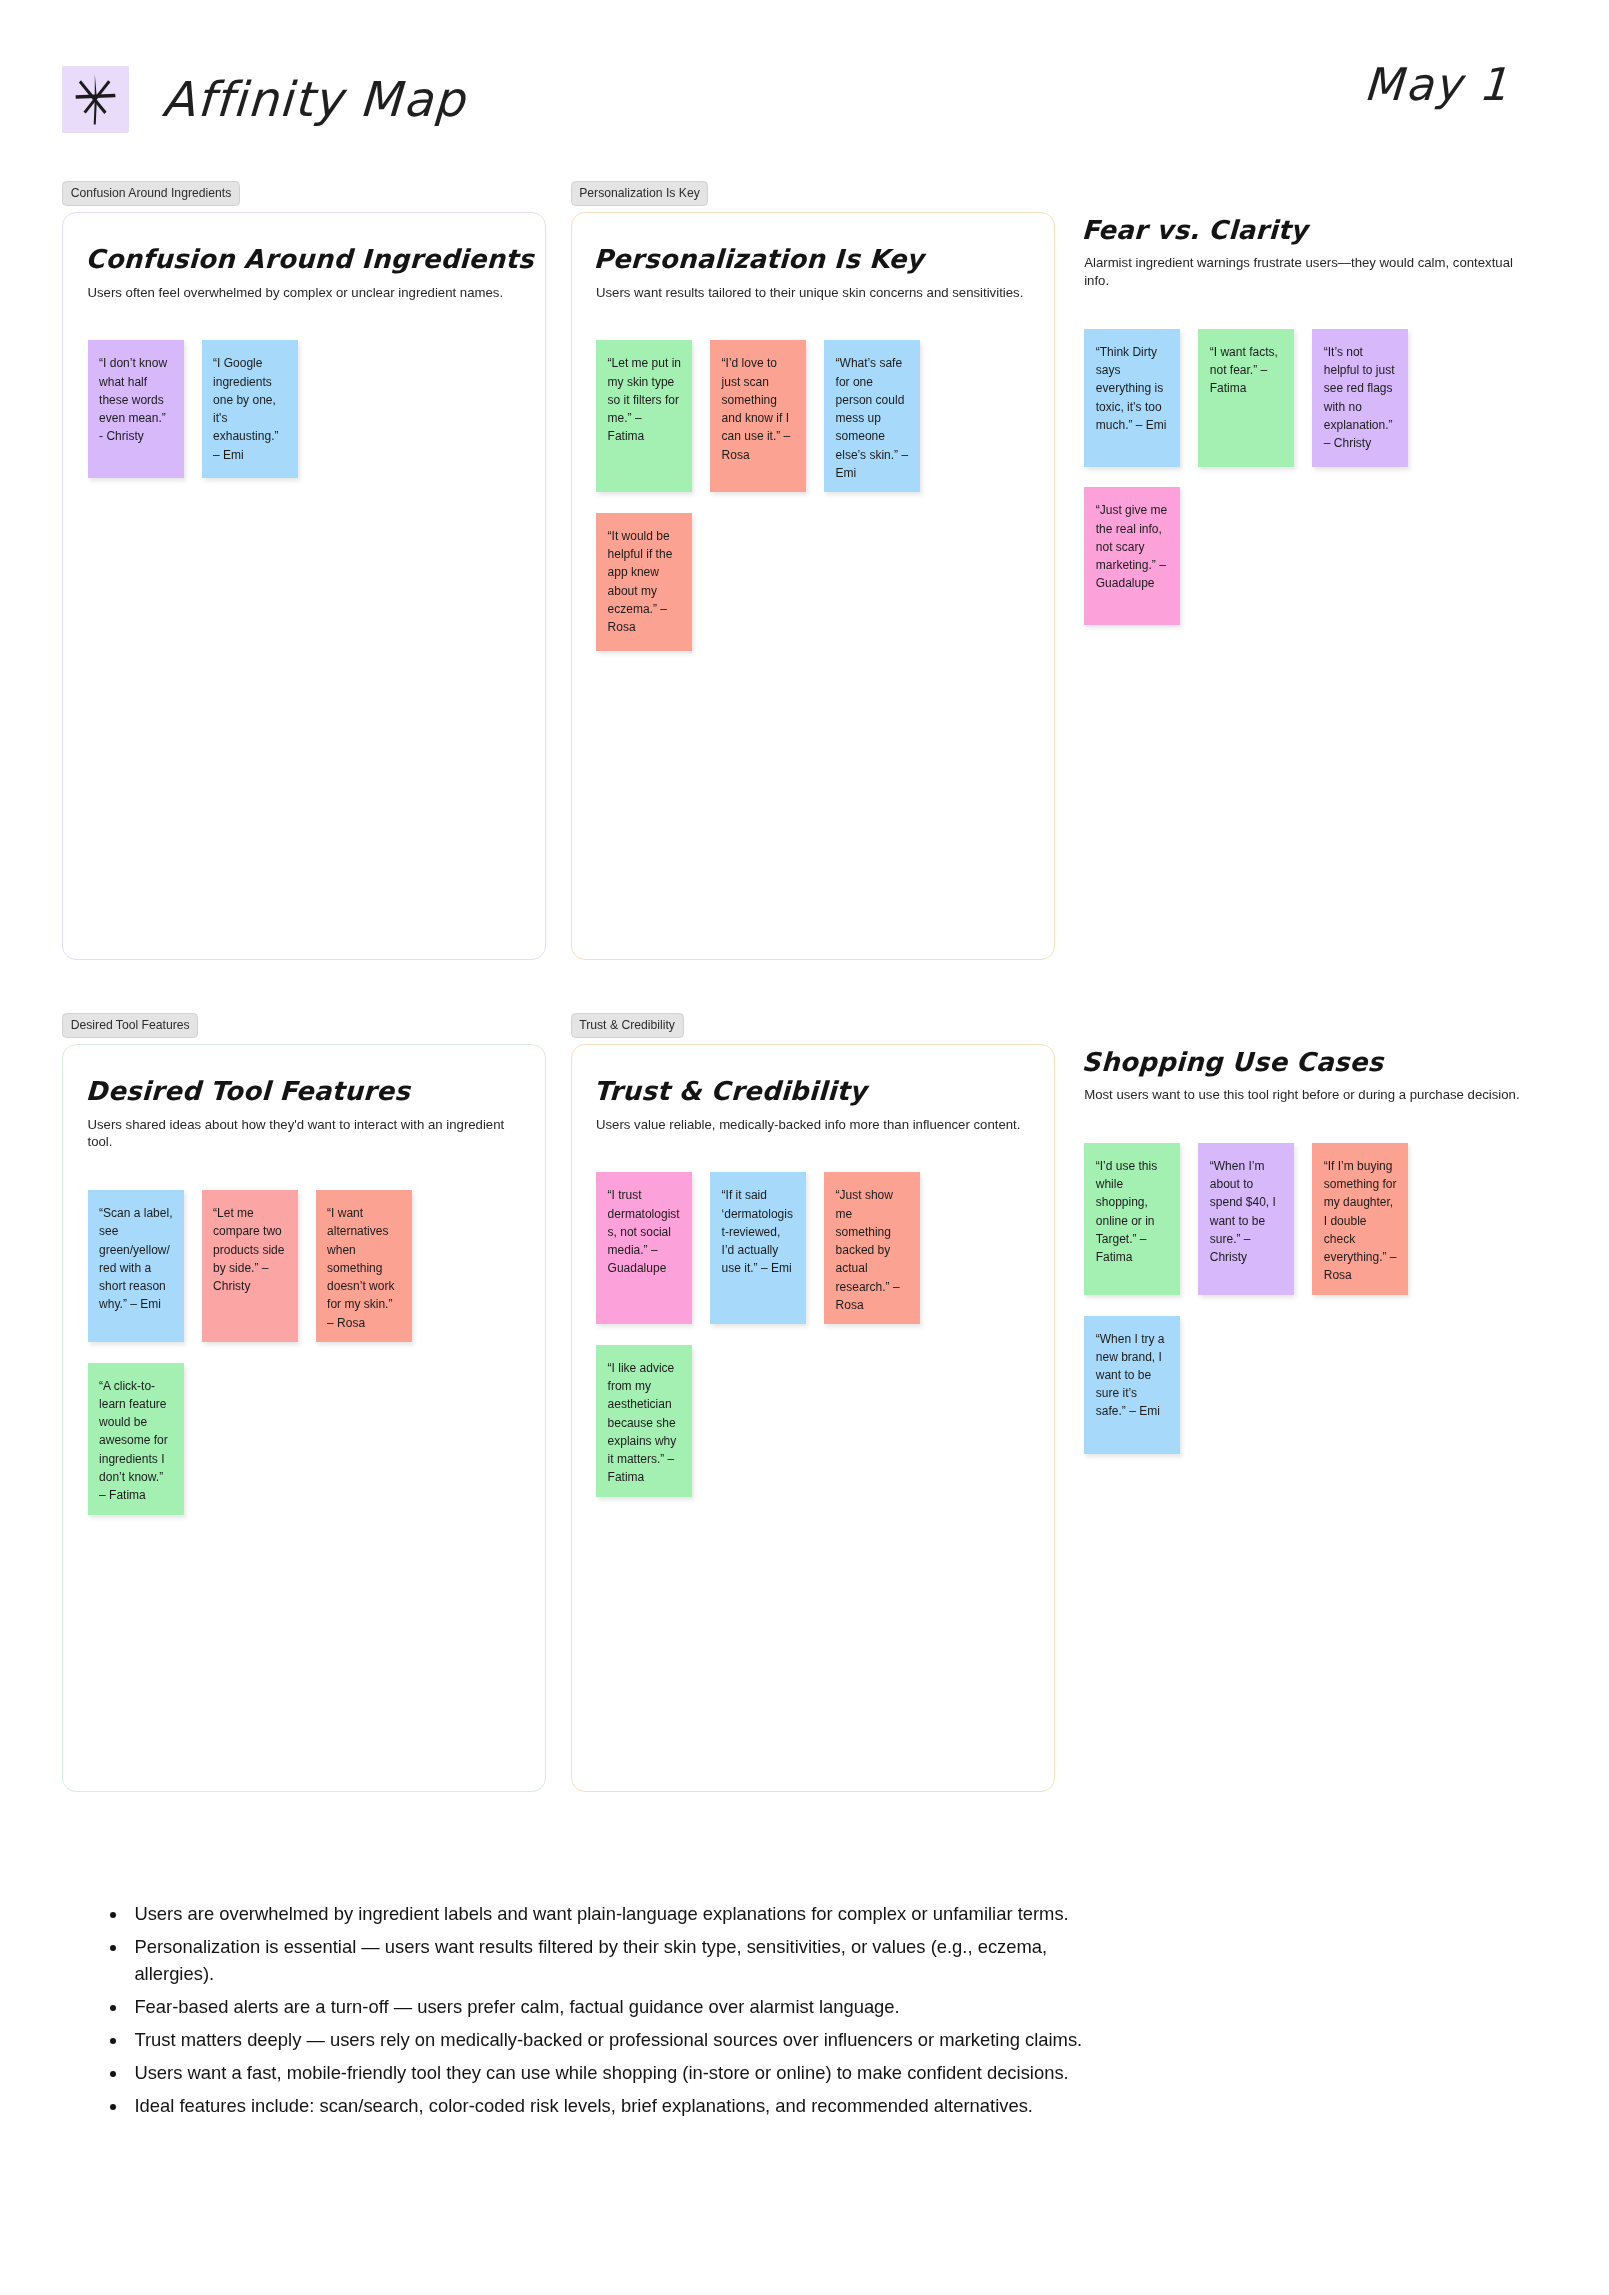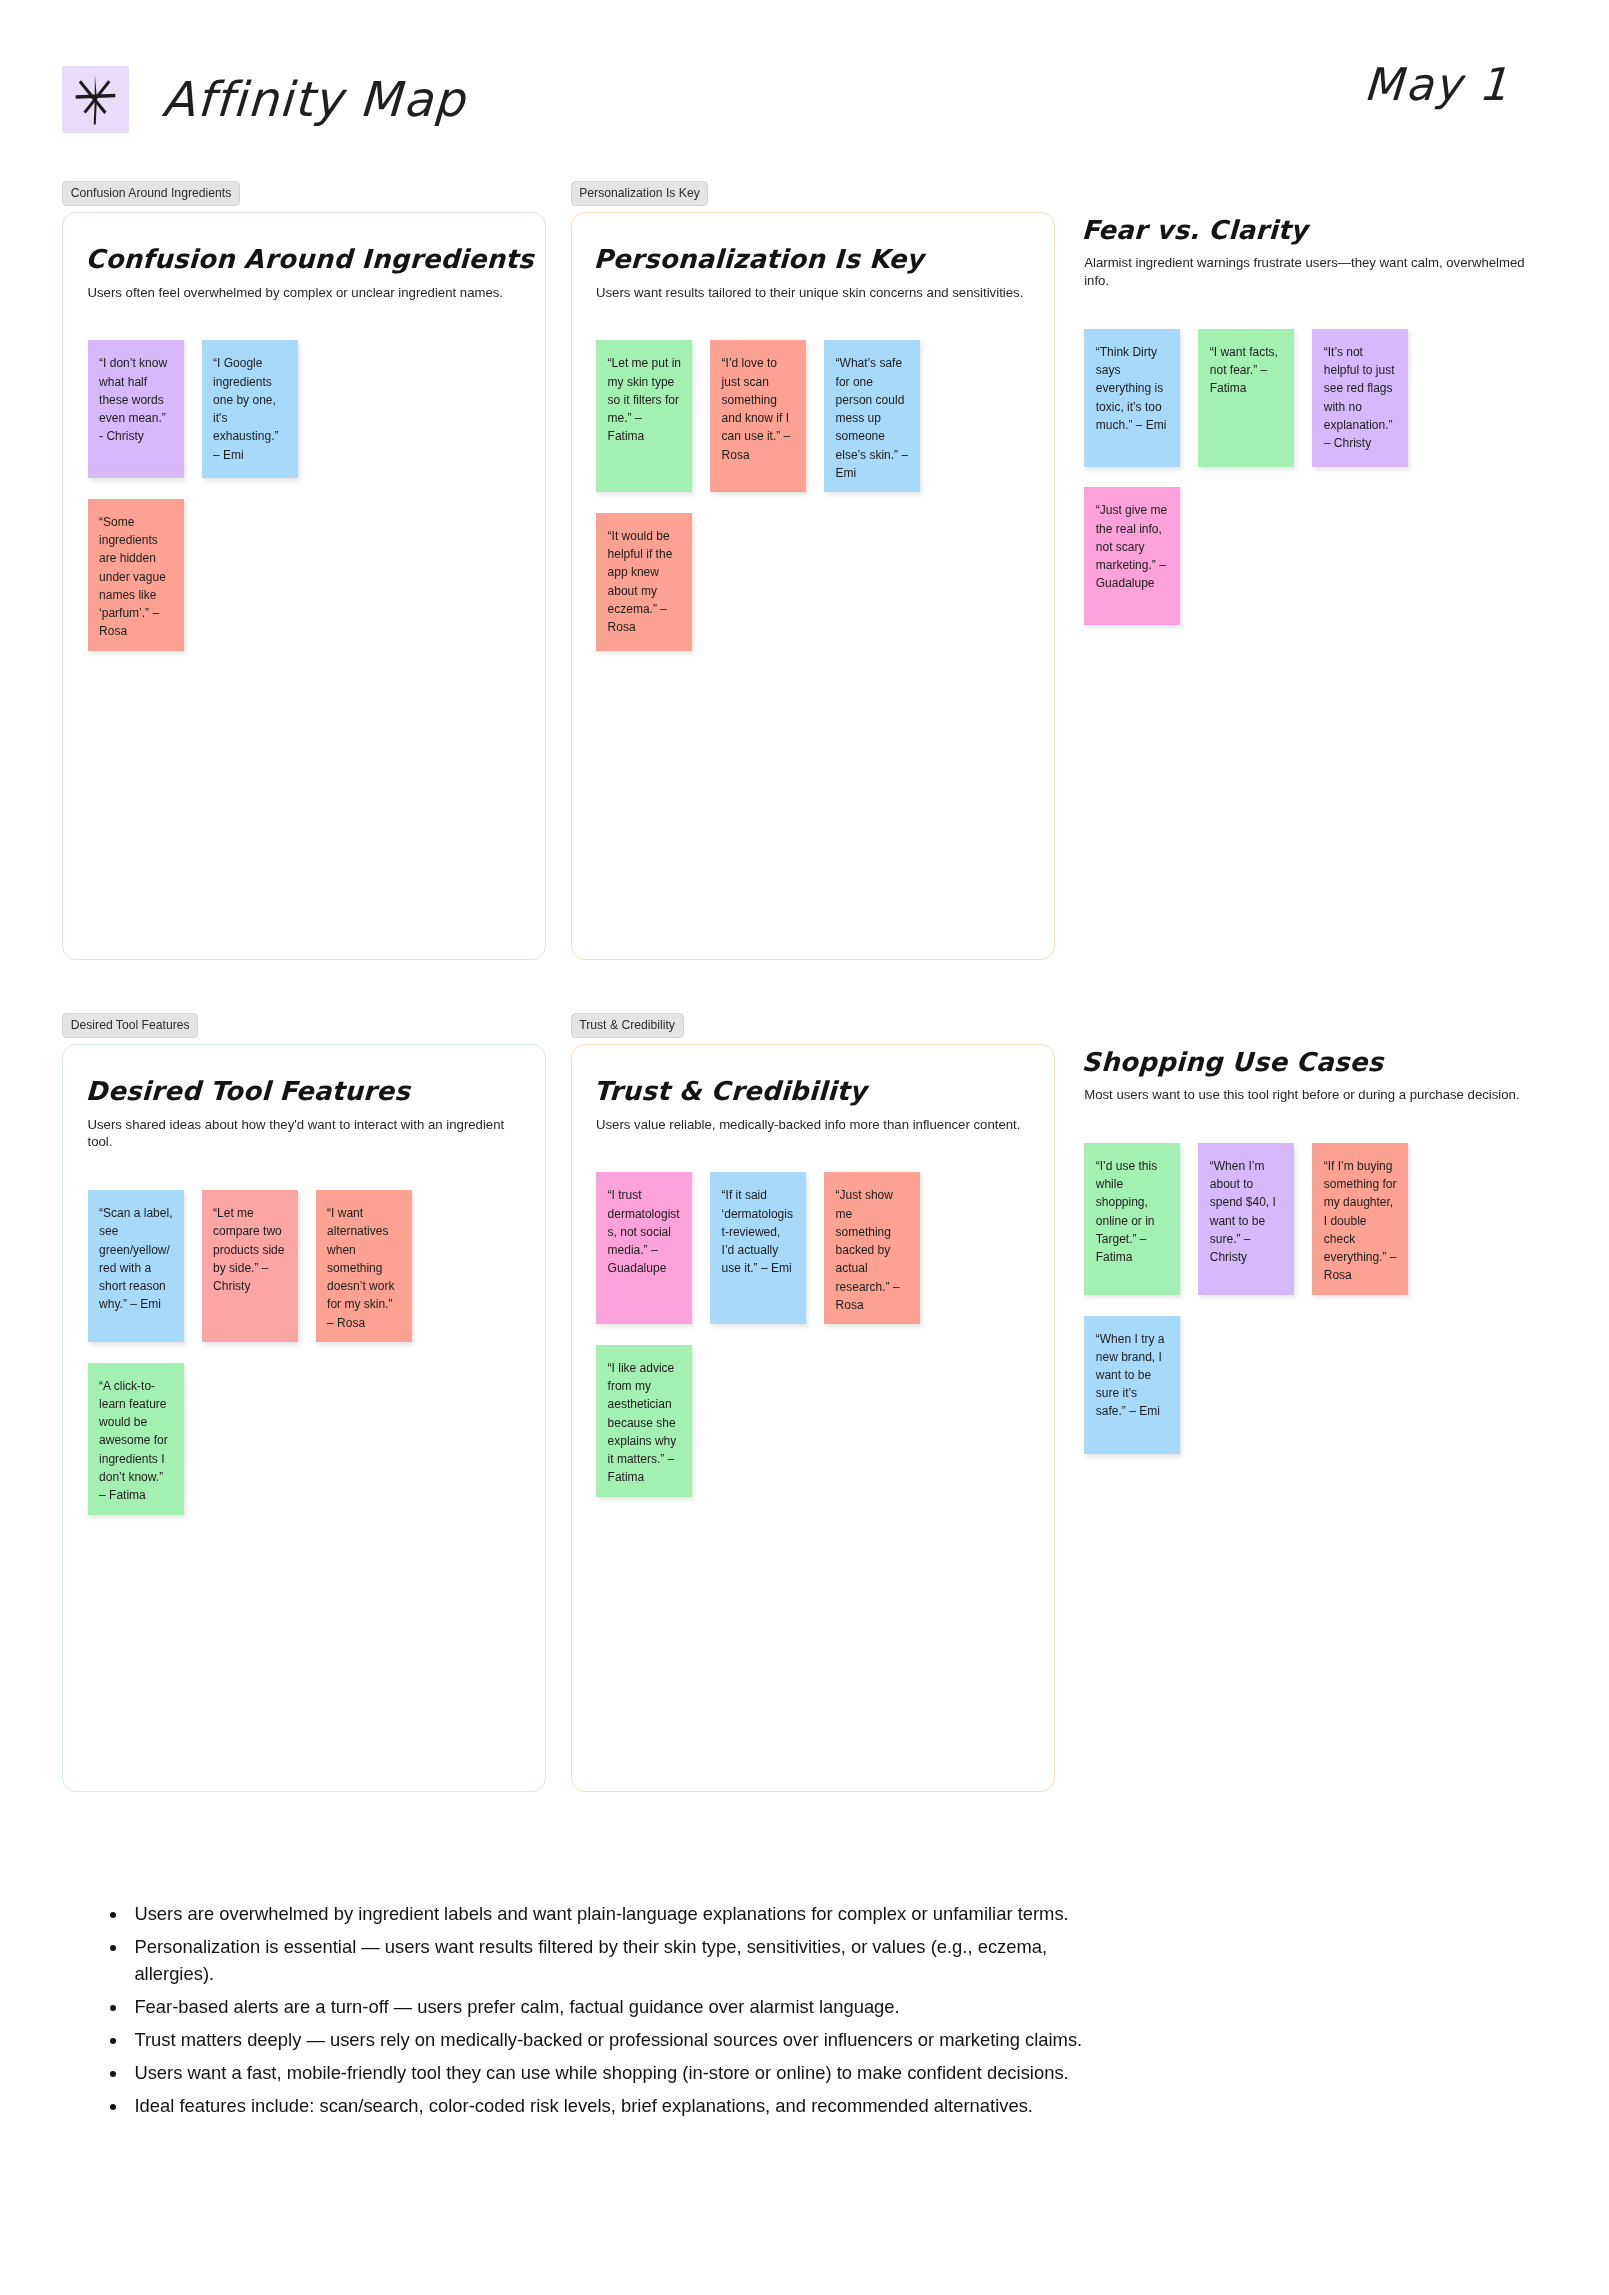--- a/index.html
+++ b/index.html
@@ -184,23 +184,20 @@
 
     <div class="col">
       <span class="tag">Confusion Around Ingredients</span>
       <div class="panel bordered" style="--pborder:#e6dcf7">
         <h2 class="panel-title">Confusion Around Ingredients</h2>
         <p class="panel-sub">Users often feel overwhelmed by complex or unclear ingredient names.</p>
         <div class="notes-row">
           <div class="note" style="background:#d6b8fb">“I don’t know what half these words even mean.” - Christy</div>
           <div class="note" style="background:#a7d9fb">“I Google ingredients one by one, it's exhausting.” – Emi</div>
         </div>
-        <div class="notes-row">
-          <div class="note" style="background:#fba292">“Some ingredients are hidden under vague names like ‘parfum’.” – Rosa</div>
-        </div>
       </div>
     </div>
 
     <div class="col">
       <span class="tag">Personalization Is Key</span>
       <div class="panel bordered" style="--pborder:#f5e0bd">
         <h2 class="panel-title">Personalization Is Key</h2>
         <p class="panel-sub">Users want results tailored to their unique skin concerns and sensitivities.</p>
         <div class="notes-row">
           <div class="note" style="background:#a4efb2">“Let me put in my skin type so it filters for me.” – Fatima</div>
@@ -210,21 +207,21 @@
         <div class="notes-row">
           <div class="note" style="background:#fba292">“It would be helpful if the app knew about my eczema.” – Rosa</div>
         </div>
       </div>
     </div>
 
     <div class="col">
       <div class="tag-spacer"></div>
       <div class="panel plain">
         <h2 class="panel-title">Fear vs. Clarity</h2>
-        <p class="panel-sub">Alarmist ingredient warnings frustrate users—they want calm, overwhelmed info.</p>
+        <p class="panel-sub">Alarmist ingredient warnings frustrate users—they would calm, contextual info.</p>
         <div class="notes-row">
           <div class="note" style="background:#a7d9fb">“Think Dirty says everything is toxic, it’s too much.” – Emi</div>
           <div class="note" style="background:#a4efb2">“I want facts, not fear.” – Fatima</div>
           <div class="note" style="background:#d6b8fb">“It’s not helpful to just see red flags with no explanation.” – Christy</div>
         </div>
         <div class="notes-row">
           <div class="note" style="background:#fca1da">“Just give me the real info, not scary marketing.” – Guadalupe</div>
         </div>
       </div>
     </div>

